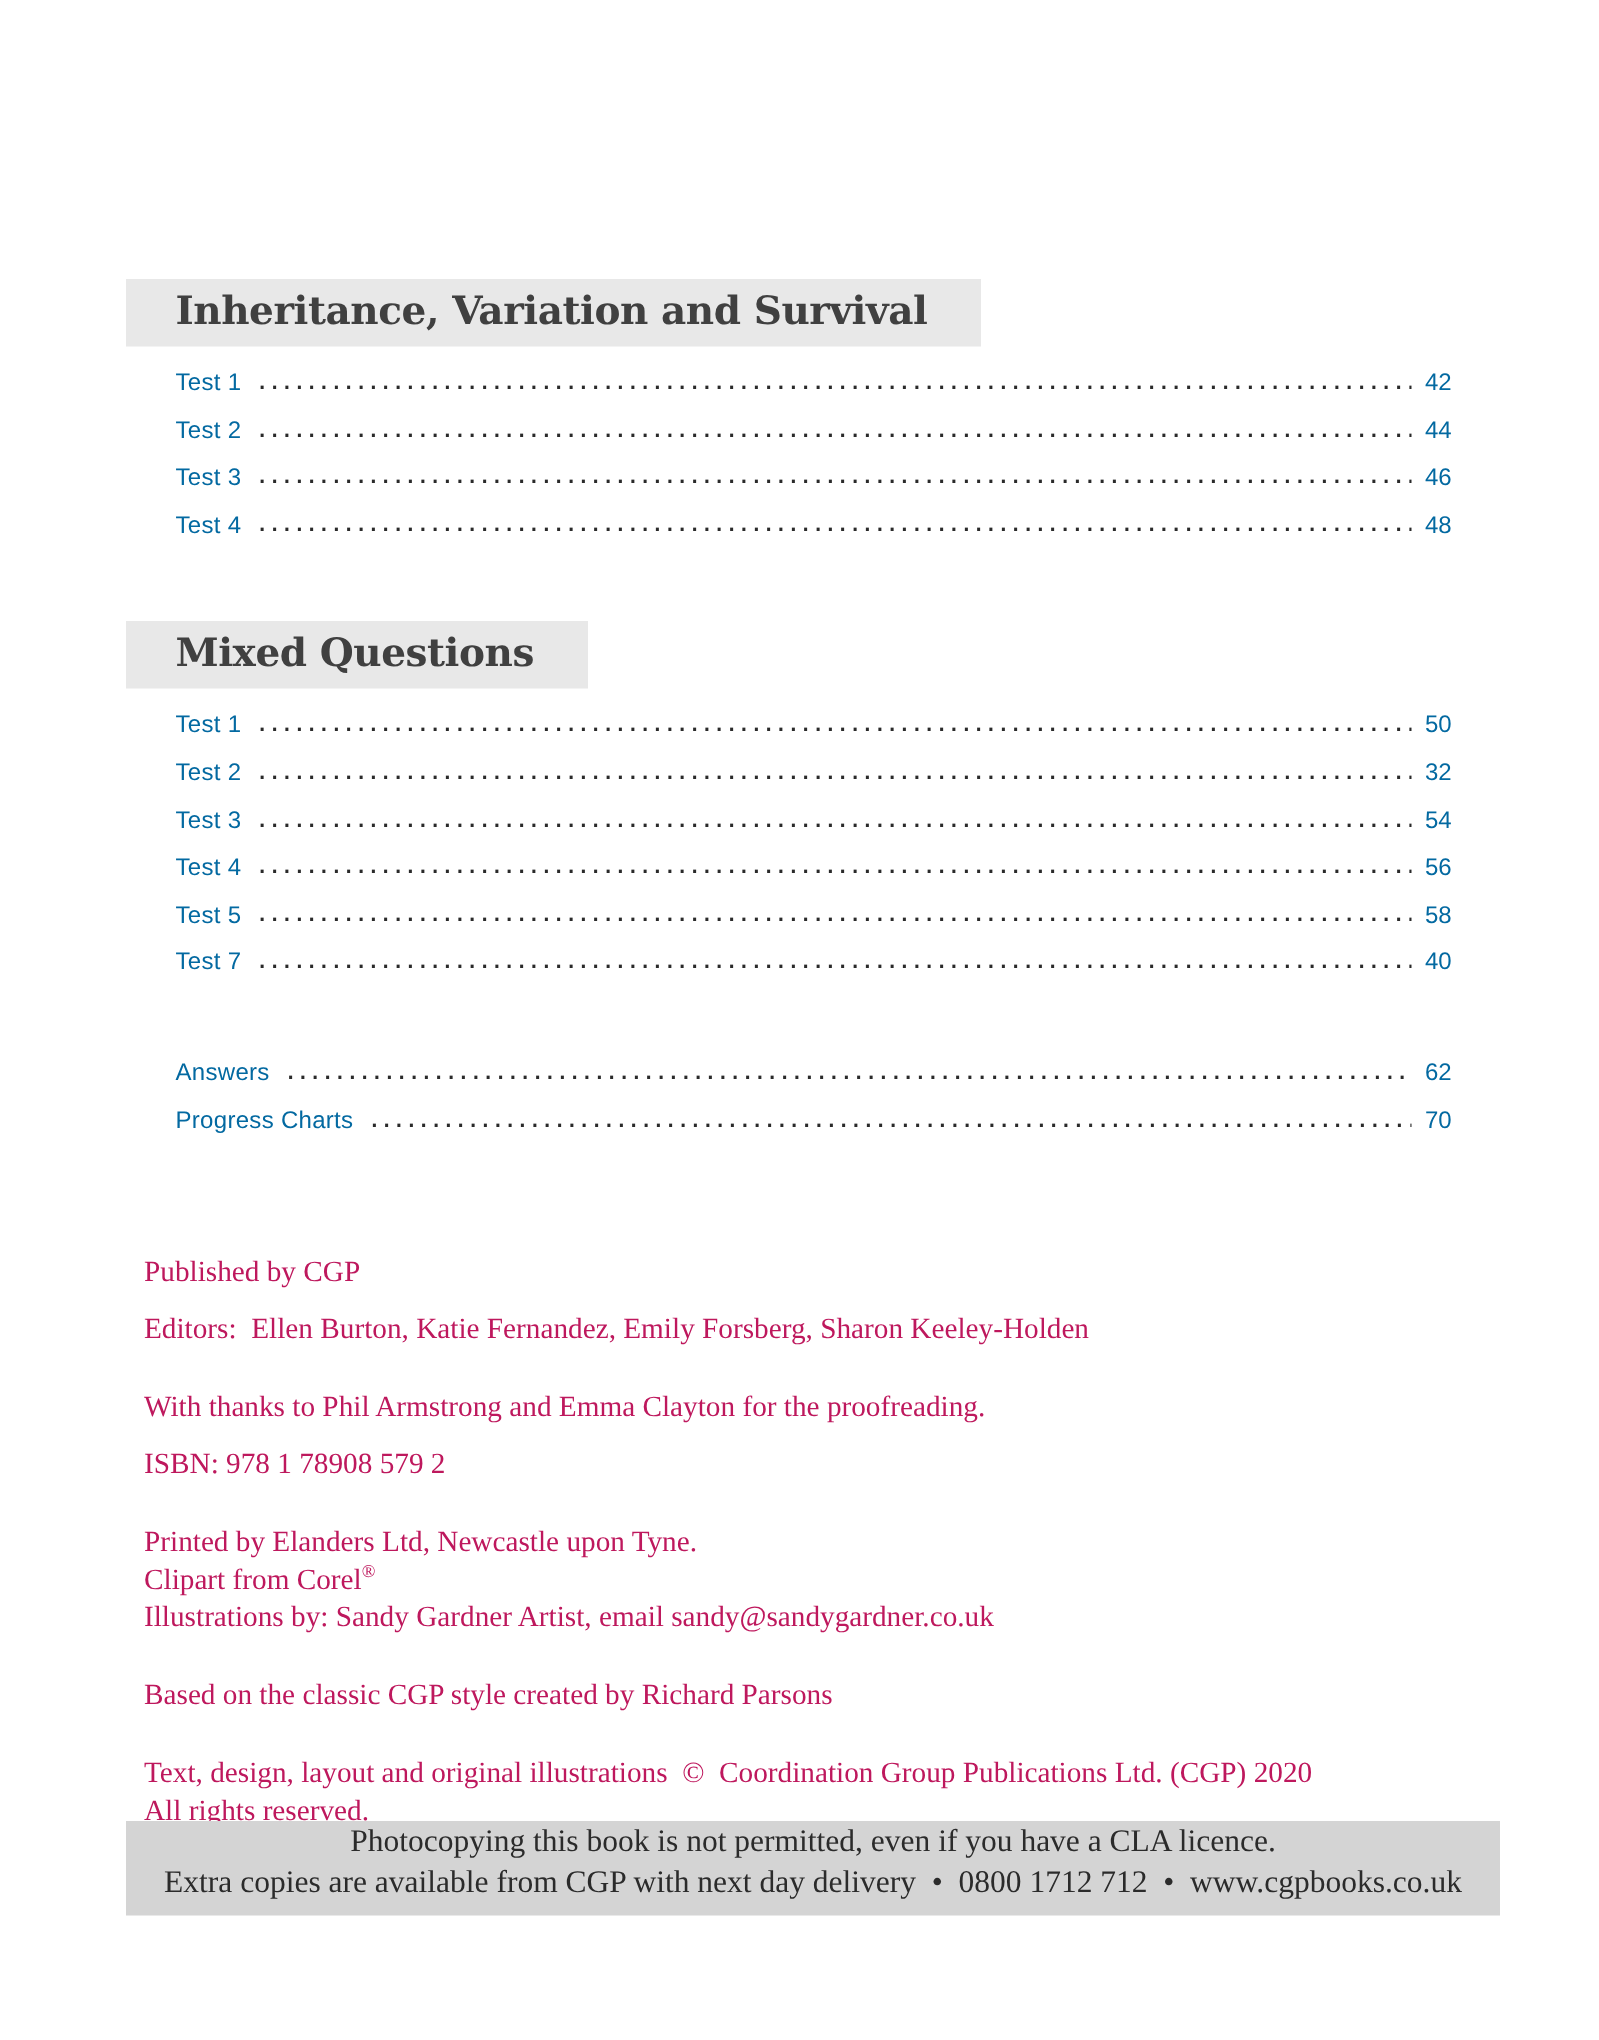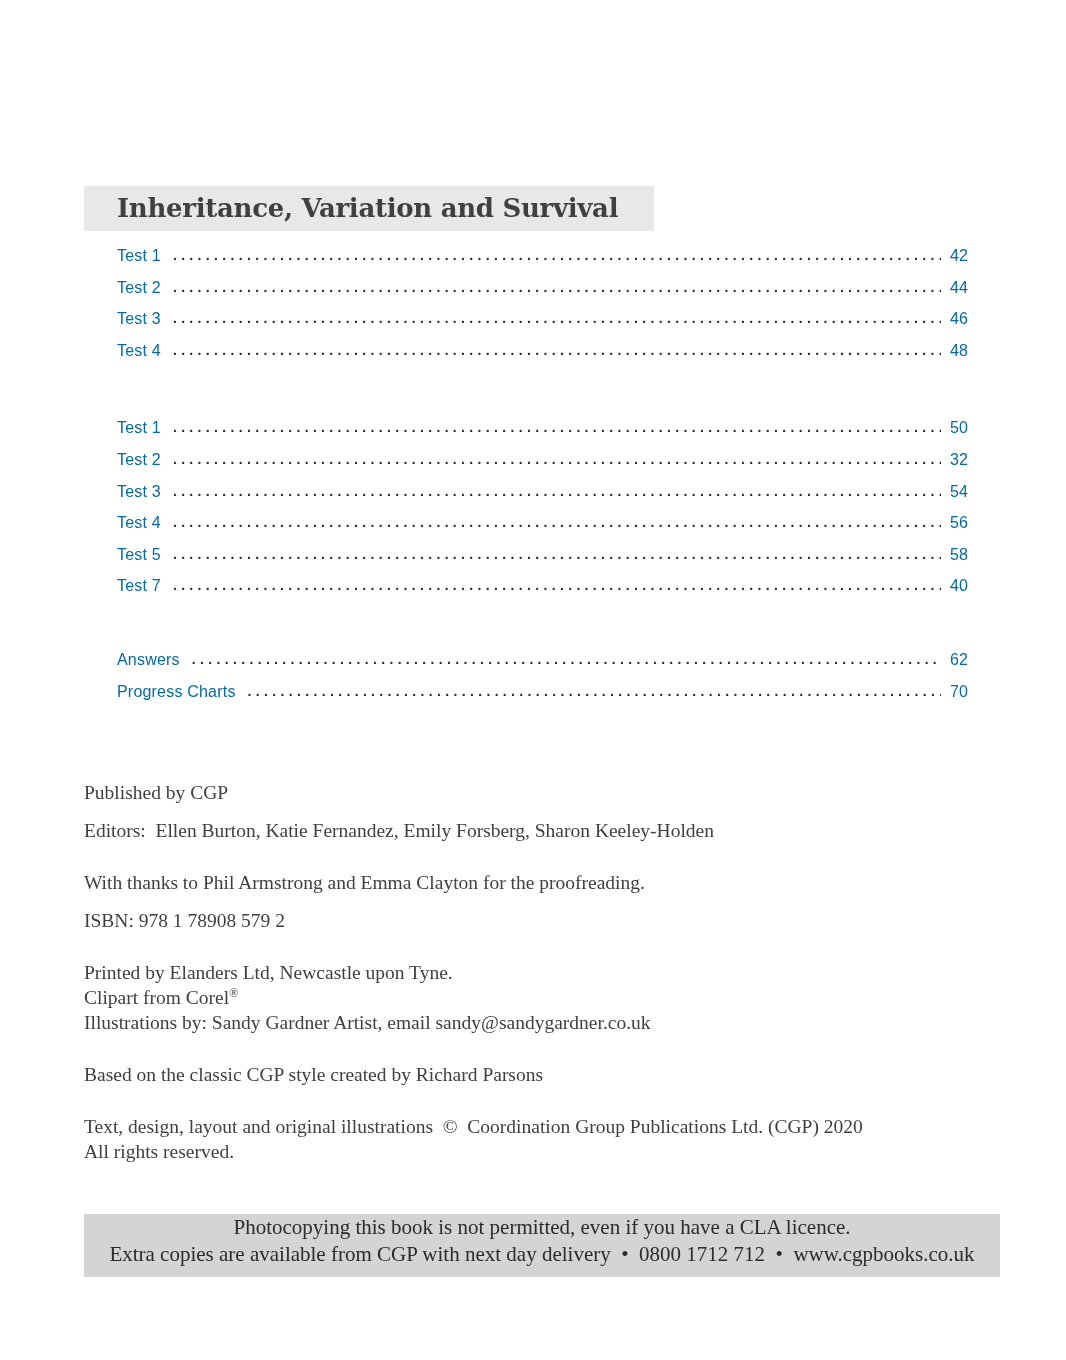--- a/index.html
+++ b/index.html
@@ -79,21 +79,22 @@
     margin-top: 46px;
   }
   .final-gap {
     margin-top: 42px;
   }
 
   
   .colophon {
     margin-top: 71px;
     font-size: 19.5px;
-    color: #404040;
+    color: #be185d;
+    margin-left: 12px;
   }
   .colophon p {
     margin: 0;
     line-height: 25px;
     white-space: pre-wrap;
   }
   .m32 { margin-top: 13px !important; }
   .mblock { margin-top: 27px !important; }
   .mtight { margin-top: 0 !important; }
   sup.reg {
@@ -147,20 +148,21 @@
         </li>
         <li class="toc-row">
           <span class="label">Test 4</span>
           <span class="dots"></span>
           <span class="page-num">48</span>
         </li>
       </ul>
     </div>
 
     <div class="toc section-gap" style="margin-top:46px;">
+      <div class="section-heading">Mixed Questions</div>
       <ul class="toc-list">
         <li class="toc-row">
           <span class="label">Test 1</span>
           <span class="dots"></span>
           <span class="page-num">50</span>
         </li>
         <li class="toc-row">
           <span class="label">Test 2</span>
           <span class="dots"></span>
           <span class="page-num">32</span>

